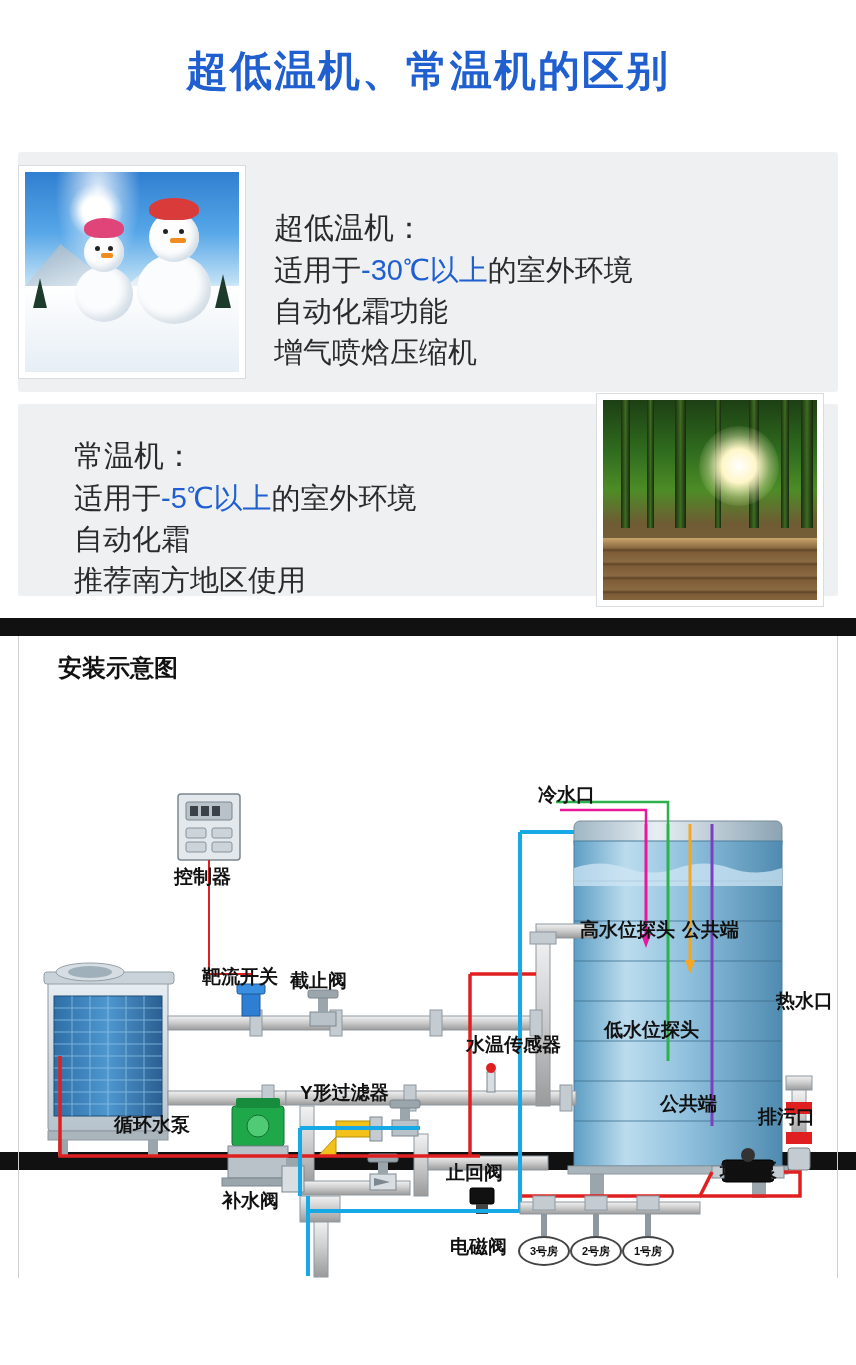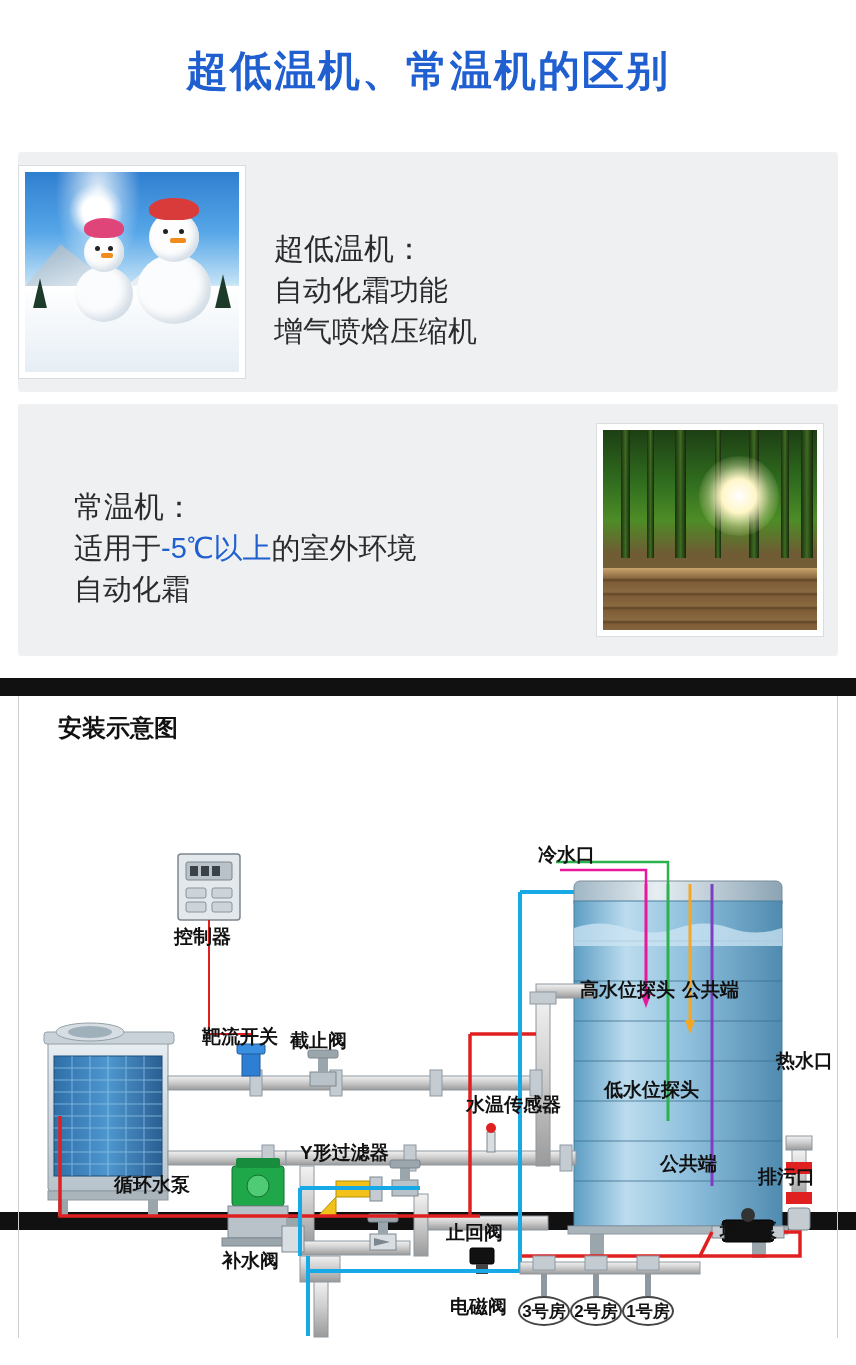--- a/index.html
+++ b/index.html
@@ -24,21 +24,21 @@
   }
 
   
   .cmp {
     position: relative;
     margin: 0 18px;
     background: #eef0f2;
     border-radius: 3px;
   }
   .cmp-1 { margin-top: 58px; height: 240px; display:flex; align-items:center; }
-  .cmp-2 { margin-top: 12px; height: 252px; display:flex; align-items:center; }
+  .cmp-2 { margin-top: 12px; height: 192px; display:flex; align-items:center; }
 
   .photo-frame {
     background:#fff;
     padding:6px;
     border:1px solid #d9dde0;
     flex: 0 0 auto;
   }
   .photo {
     width: 214px; height: 200px;
     position: relative;
@@ -144,21 +144,21 @@
     font-size:19px;
     color:#111;
     white-space:nowrap;
     font-weight: 600;
   }
   .room-label {
     position:absolute;
     width:52px; height:30px;
     border:2px solid #444; border-radius:50%;
     background:#fff;
-    font-size:17px; color:#111;
+    font-size:11px; color:#111;
     display:flex; align-items:center; justify-content:center;
     font-weight:600;
   }
 </style>
 </head>
 <body>
 
 <div class="page">
 
   <div class="title">超低温机、常温机的区别</div>
@@ -188,30 +188,32 @@
             <span class="eye" style="left:14px; top:17px;"></span>
             <span class="eye" style="left:30px; top:17px;"></span>
             <span class="carrot" style="left:21px; top:26px; width:16px;"></span>
           </div>
           <div class="hat"></div>
         </div>
       </div>
     </div>
     <div class="cmp-text">
       <div class="line first">超低温机：</div>
+      <div class="line"><span>适用于</span><span class="hl">-30℃以上</span><span>的室外环境</span></div>
       <div class="line">自动化霜功能</div>
       <div class="line">增气喷焓压缩机</div>
     </div>
   </div>
 
   <div class="cmp cmp-2">
     <div class="cmp-text">
       <div class="line first">常温机：</div>
       <div class="line"><span>适用于</span><span class="hl">-5℃以上</span><span>的室外环境</span></div>
       <div class="line">自动化霜</div>
+      <div class="line">推荐南方地区使用</div>
     </div>
     <div class="photo-frame" style="margin-right:14px;">
       <div class="photo forest-photo">
         <div class="trunk" style="left:18px;"></div>
         <div class="trunk" style="left:44px; width:7px;"></div>
         <div class="trunk" style="left:72px; width:11px;"></div>
         <div class="trunk" style="left:112px; width:6px;"></div>
         <div class="trunk" style="left:146px; width:10px;"></div>
         <div class="trunk" style="left:178px; width:8px;"></div>
         <div class="trunk" style="left:198px; width:12px;"></div>

